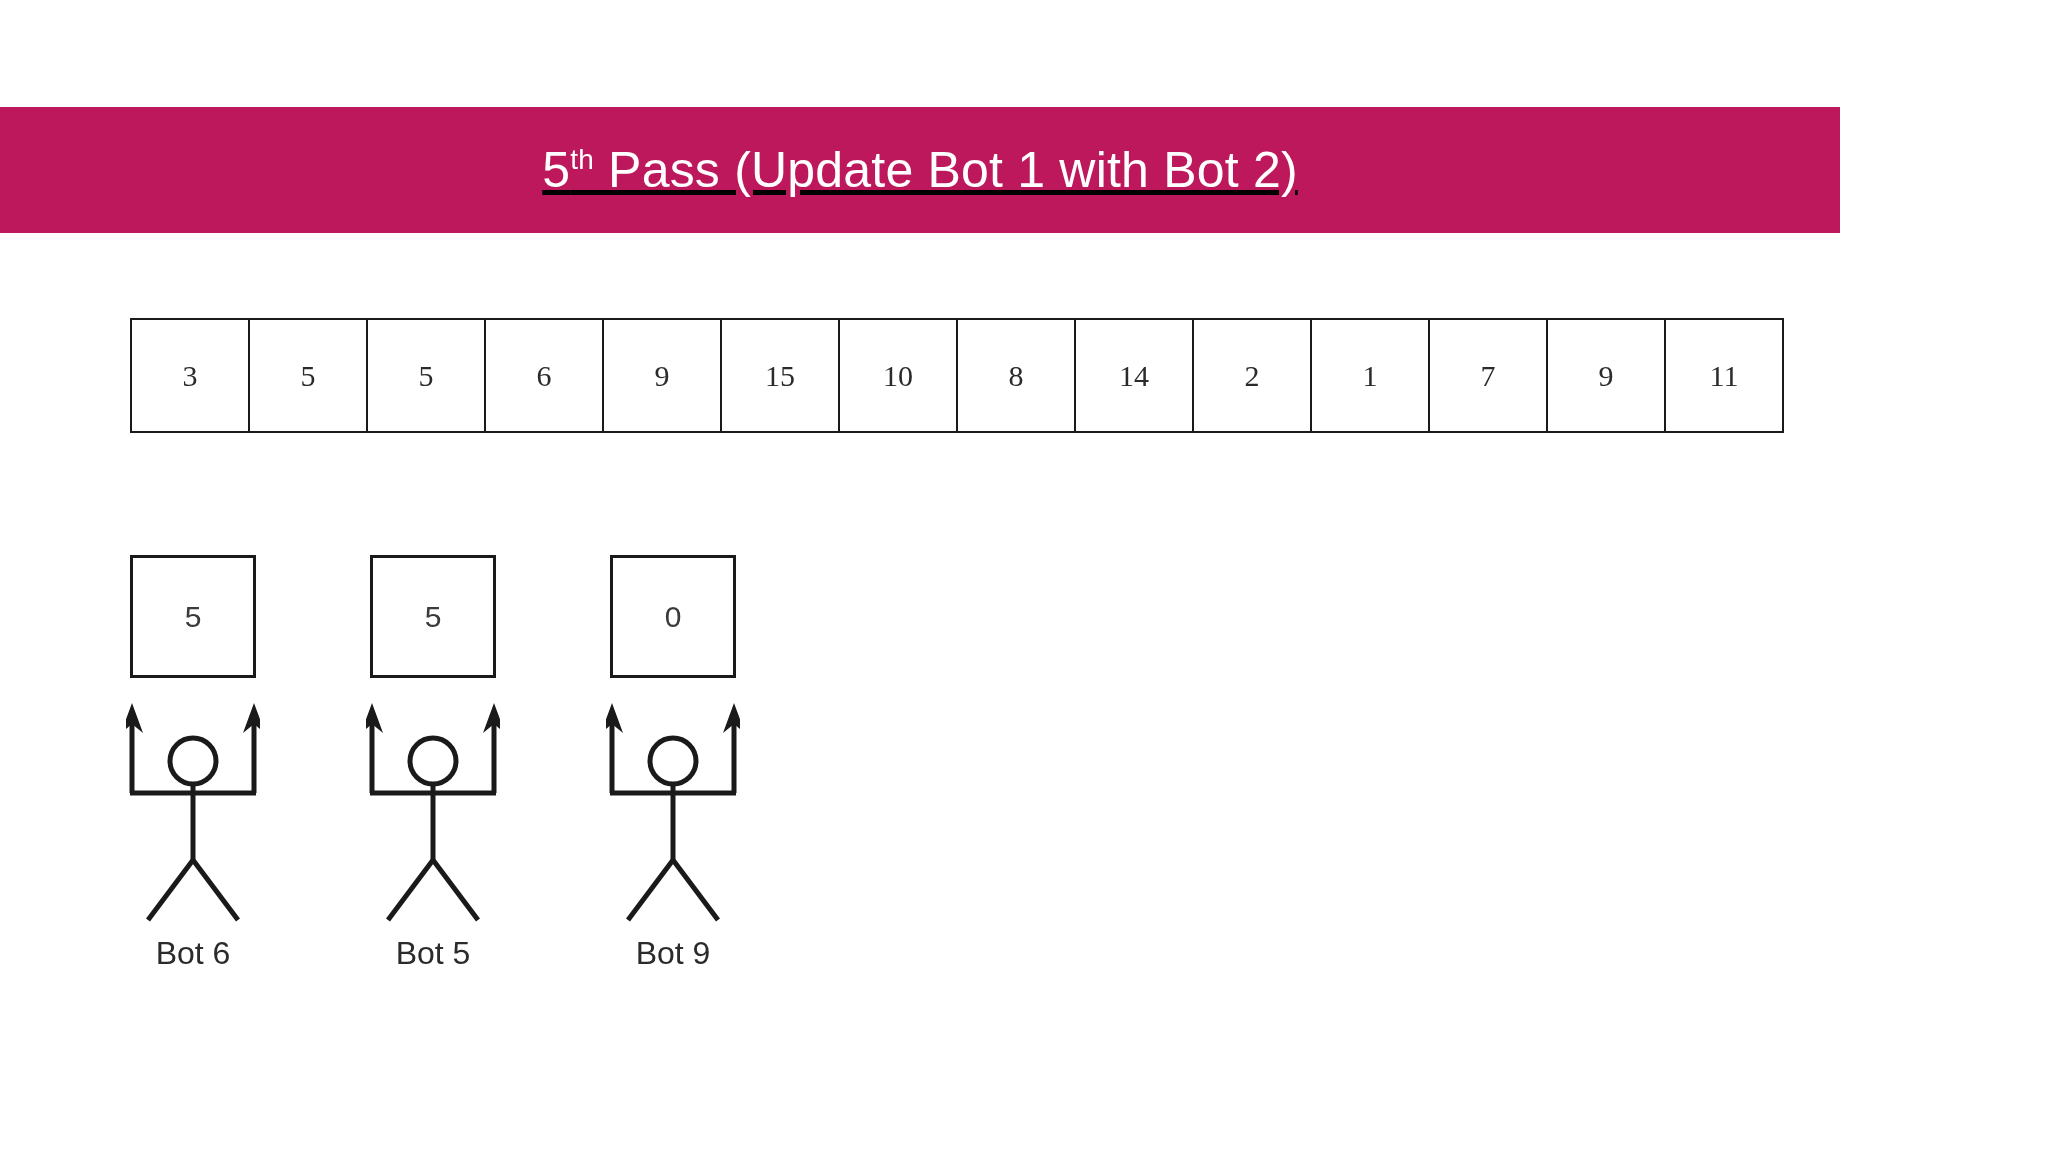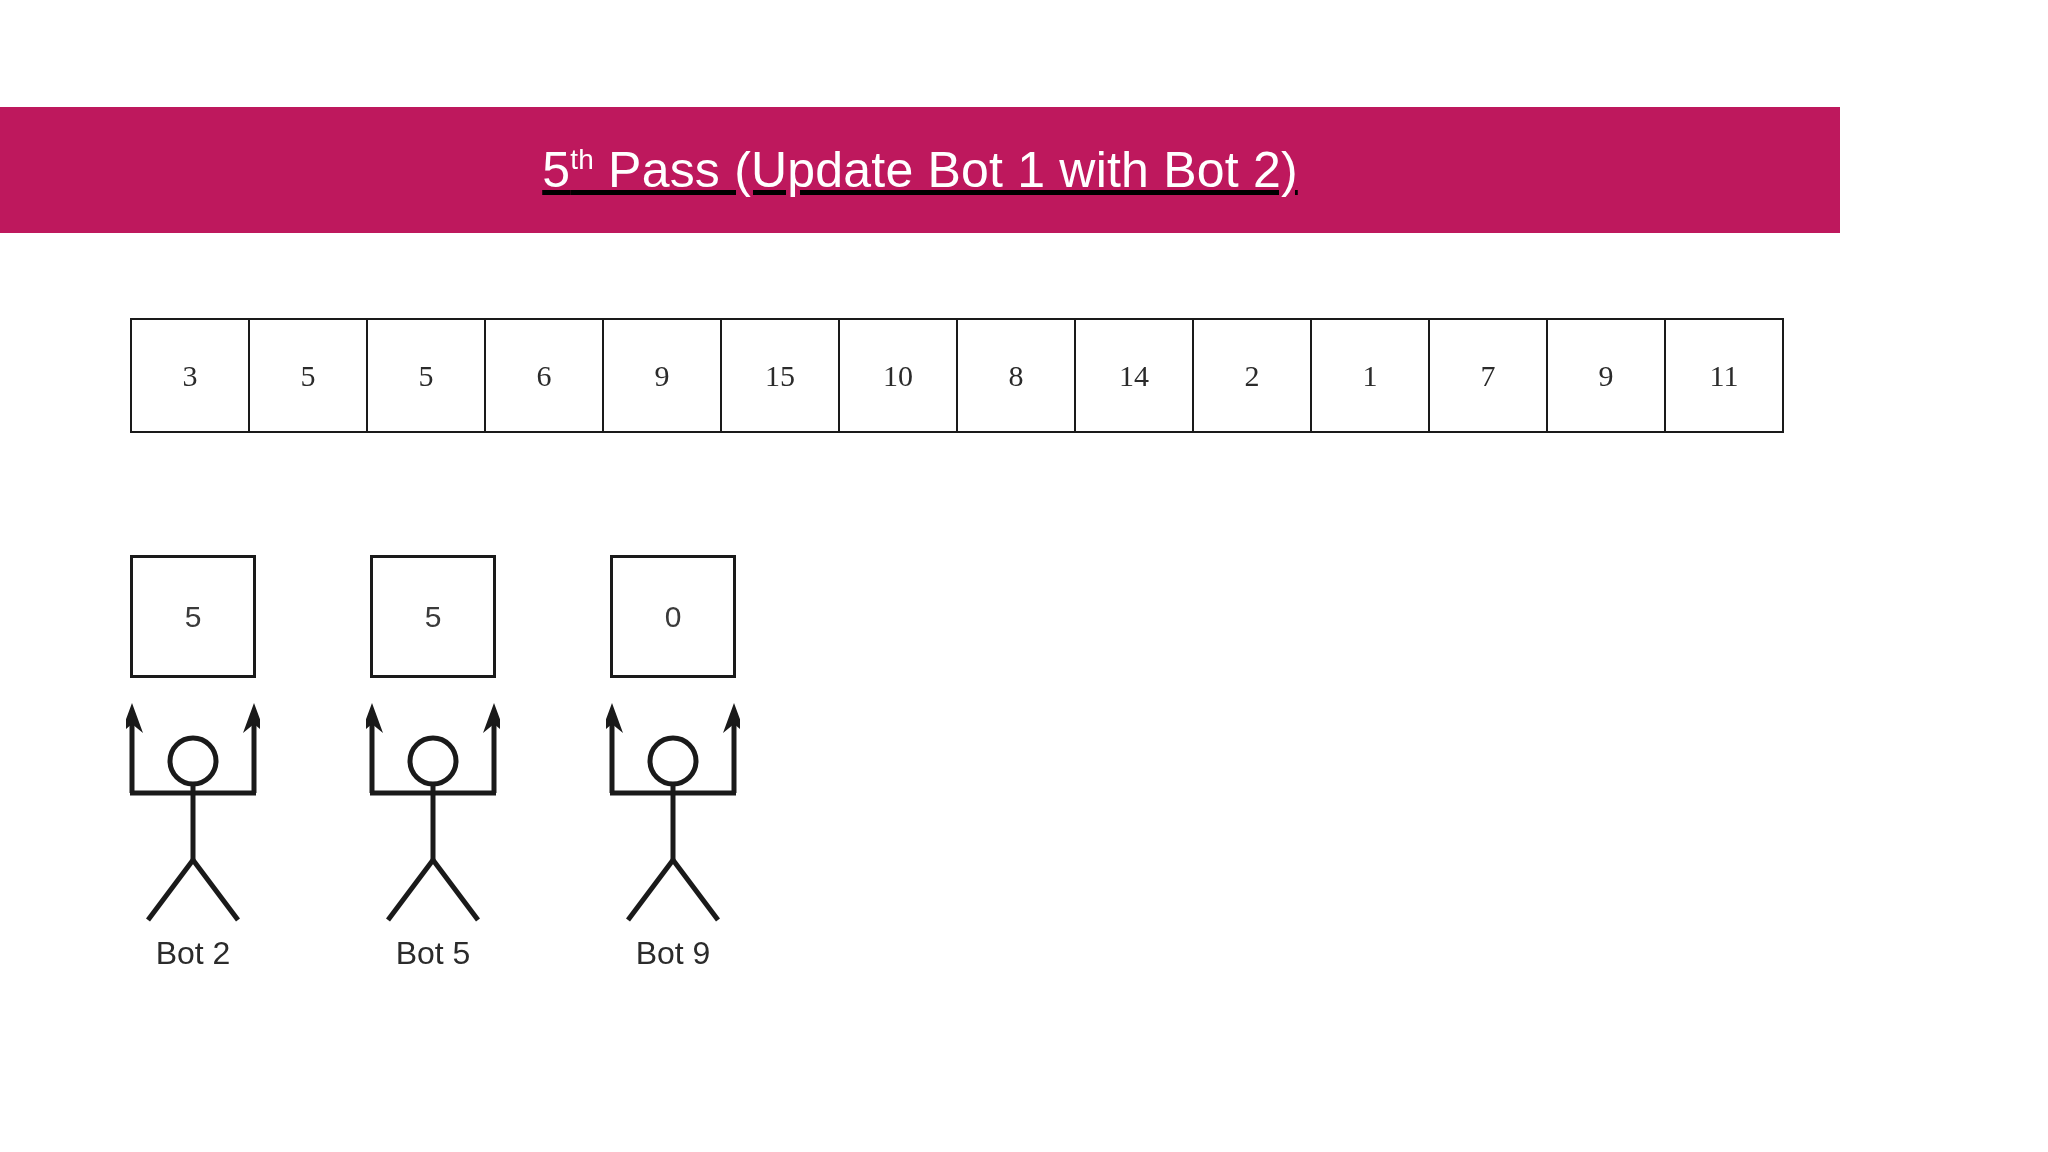--- a/index.html
+++ b/index.html
@@ -156,21 +156,21 @@
           <line x1="6" y1="22" x2="6" y2="98" stroke="#1a1a1a" stroke-width="5" stroke-linecap="butt"></line>
           <line x1="128" y1="22" x2="128" y2="98" stroke="#1a1a1a" stroke-width="5" stroke-linecap="butt"></line>
           <line x1="4" y1="98" x2="130" y2="98" stroke="#1a1a1a" stroke-width="5" stroke-linecap="butt"></line>
           <path d="M 6 8 L -5 38 L 6 29 L 17 38 Z" fill="#1a1a1a"></path>
           <path d="M 128 8 L 117 38 L 128 29 L 139 38 Z" fill="#1a1a1a"></path>
           <circle cx="67" cy="66" r="23" fill="#ffffff" stroke="#1a1a1a" stroke-width="5"></circle>
           <line x1="67" y1="89" x2="67" y2="165" stroke="#1a1a1a" stroke-width="5" stroke-linecap="butt"></line>
           <line x1="67" y1="165" x2="22" y2="225" stroke="#1a1a1a" stroke-width="5" stroke-linecap="butt"></line>
           <line x1="67" y1="165" x2="112" y2="225" stroke="#1a1a1a" stroke-width="5" stroke-linecap="butt"></line>
         </svg>
-        <div class="bot-label">Bot 2</div>
+        <div class="bot-label">Bot 6</div>
       </div>
       <div class="bot" style="left: 370px;">
         <div class="bot-box">5</div>
         <svg class="bot-figure" viewBox="0 0 134 230" width="134" height="230">
           <line x1="6" y1="22" x2="6" y2="98" stroke="#1a1a1a" stroke-width="5" stroke-linecap="butt"></line>
           <line x1="128" y1="22" x2="128" y2="98" stroke="#1a1a1a" stroke-width="5" stroke-linecap="butt"></line>
           <line x1="4" y1="98" x2="130" y2="98" stroke="#1a1a1a" stroke-width="5" stroke-linecap="butt"></line>
           <path d="M 6 8 L -5 38 L 6 29 L 17 38 Z" fill="#1a1a1a"></path>
           <path d="M 128 8 L 117 38 L 128 29 L 139 38 Z" fill="#1a1a1a"></path>
           <circle cx="67" cy="66" r="23" fill="#ffffff" stroke="#1a1a1a" stroke-width="5"></circle>

